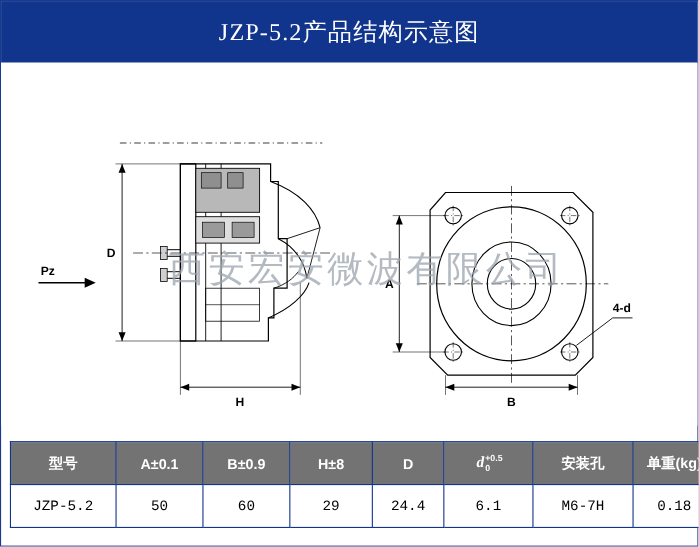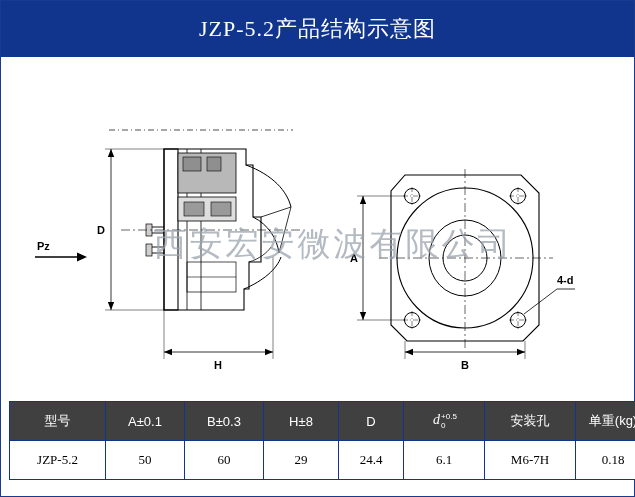--- a/index.html
+++ b/index.html
@@ -71,37 +71,37 @@
     left: 8px;
     top: 400px;
     width: 617px;
   }
   table.spec {
     border-collapse: collapse;
     width: 617px;
     table-layout: fixed;
   }
   table.spec th {
-    background: #404040;
+    background: #737373;
     color: #ffffff;
     font-size: 13px;
-    font-weight: normal;
+    font-weight: bold;
     height: 36px;
     border: 1px solid #11348c;
     text-align: center;
     font-family: "Liberation Sans", sans-serif;
   }
   table.spec td {
     background: #ffffff;
     color: #000000;
     font-size: 13px;
     height: 36px;
     border: 1px solid #11348c;
     text-align: center;
-    font-family: Liberation Serif, serif;
+    font-family: Liberation Mono, monospace;
   }
   .sup-wrap {
     display: inline-block;
     position: relative;
     padding-left: 2px;
   }
   .sup-wrap .base {
     font-style: italic;
     font-family: "Liberation Serif", serif;
     font-size: 14px;
@@ -235,21 +235,21 @@
 
     <div class="watermark">西安宏安微波有限公司</div>
   </div>
 
   <div class="table-wrap">
     <table class="spec">
       <thead>
         <tr>
           <th style="width:93px">型号</th>
           <th style="width:76px">A±0.1</th>
-          <th style="width:76px">B±0.3</th>
+          <th style="width:76px">B±0.9</th>
           <th style="width:72px">H±8</th>
           <th style="width:62px">D</th>
           <th style="width:78px">
             <span class="sup-wrap">
               <span class="base">d</span><span class="frac"><span style="display:block">+0.5</span><span style="display:block">0</span></span>
             </span>
           </th>
           <th style="width:88px">安装孔</th>
           <th style="width:72px">单重(kg)</th>
         </tr>

